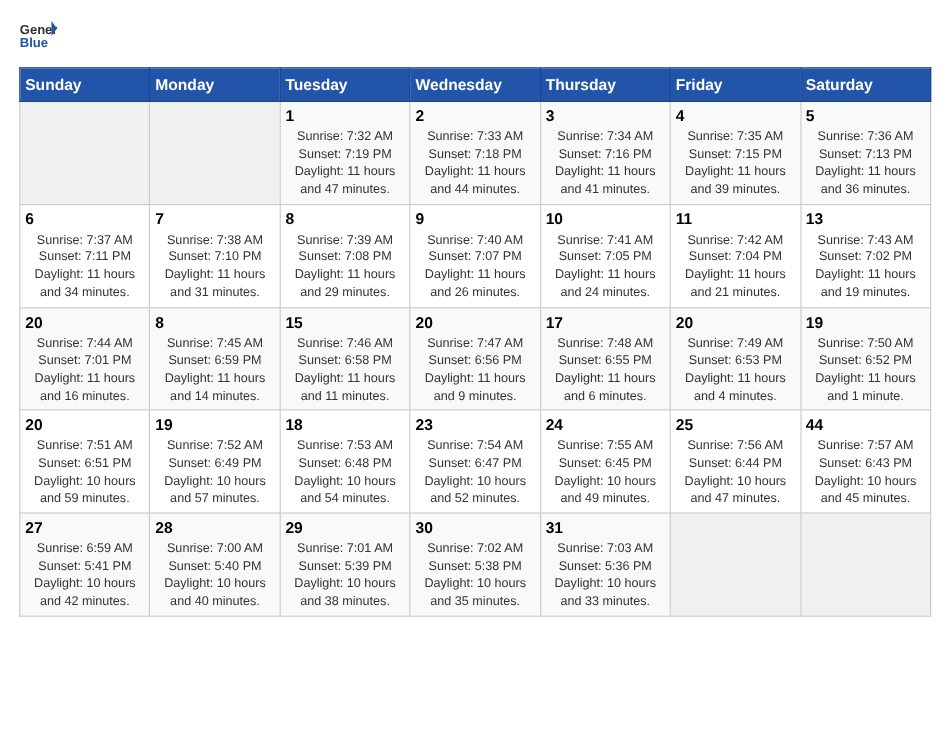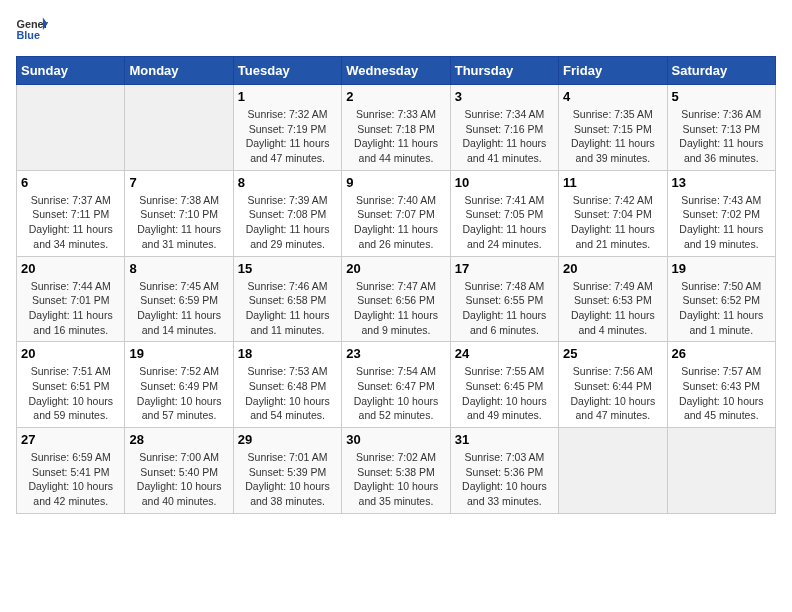--- a/index.html
+++ b/index.html
@@ -202,21 +202,21 @@
         </td>
         <td>
           <span class="day-num">24</span>
           <div class="day-info">Sunrise: 7:55 AM<br>Sunset: 6:45 PM<br>Daylight: 10 hours and 49 minutes.</div>
         </td>
         <td>
           <span class="day-num">25</span>
           <div class="day-info">Sunrise: 7:56 AM<br>Sunset: 6:44 PM<br>Daylight: 10 hours and 47 minutes.</div>
         </td>
         <td>
-          <span class="day-num">26</span>
+          <span class="day-num">44</span>
           <div class="day-info">Sunrise: 7:57 AM<br>Sunset: 6:43 PM<br>Daylight: 10 hours and 45 minutes.</div>
         </td>
       </tr>
       <tr>
         <td>
           <span class="day-num">27</span>
           <div class="day-info">Sunrise: 6:59 AM<br>Sunset: 5:41 PM<br>Daylight: 10 hours and 42 minutes.</div>
         </td>
         <td>
           <span class="day-num">28</span>

